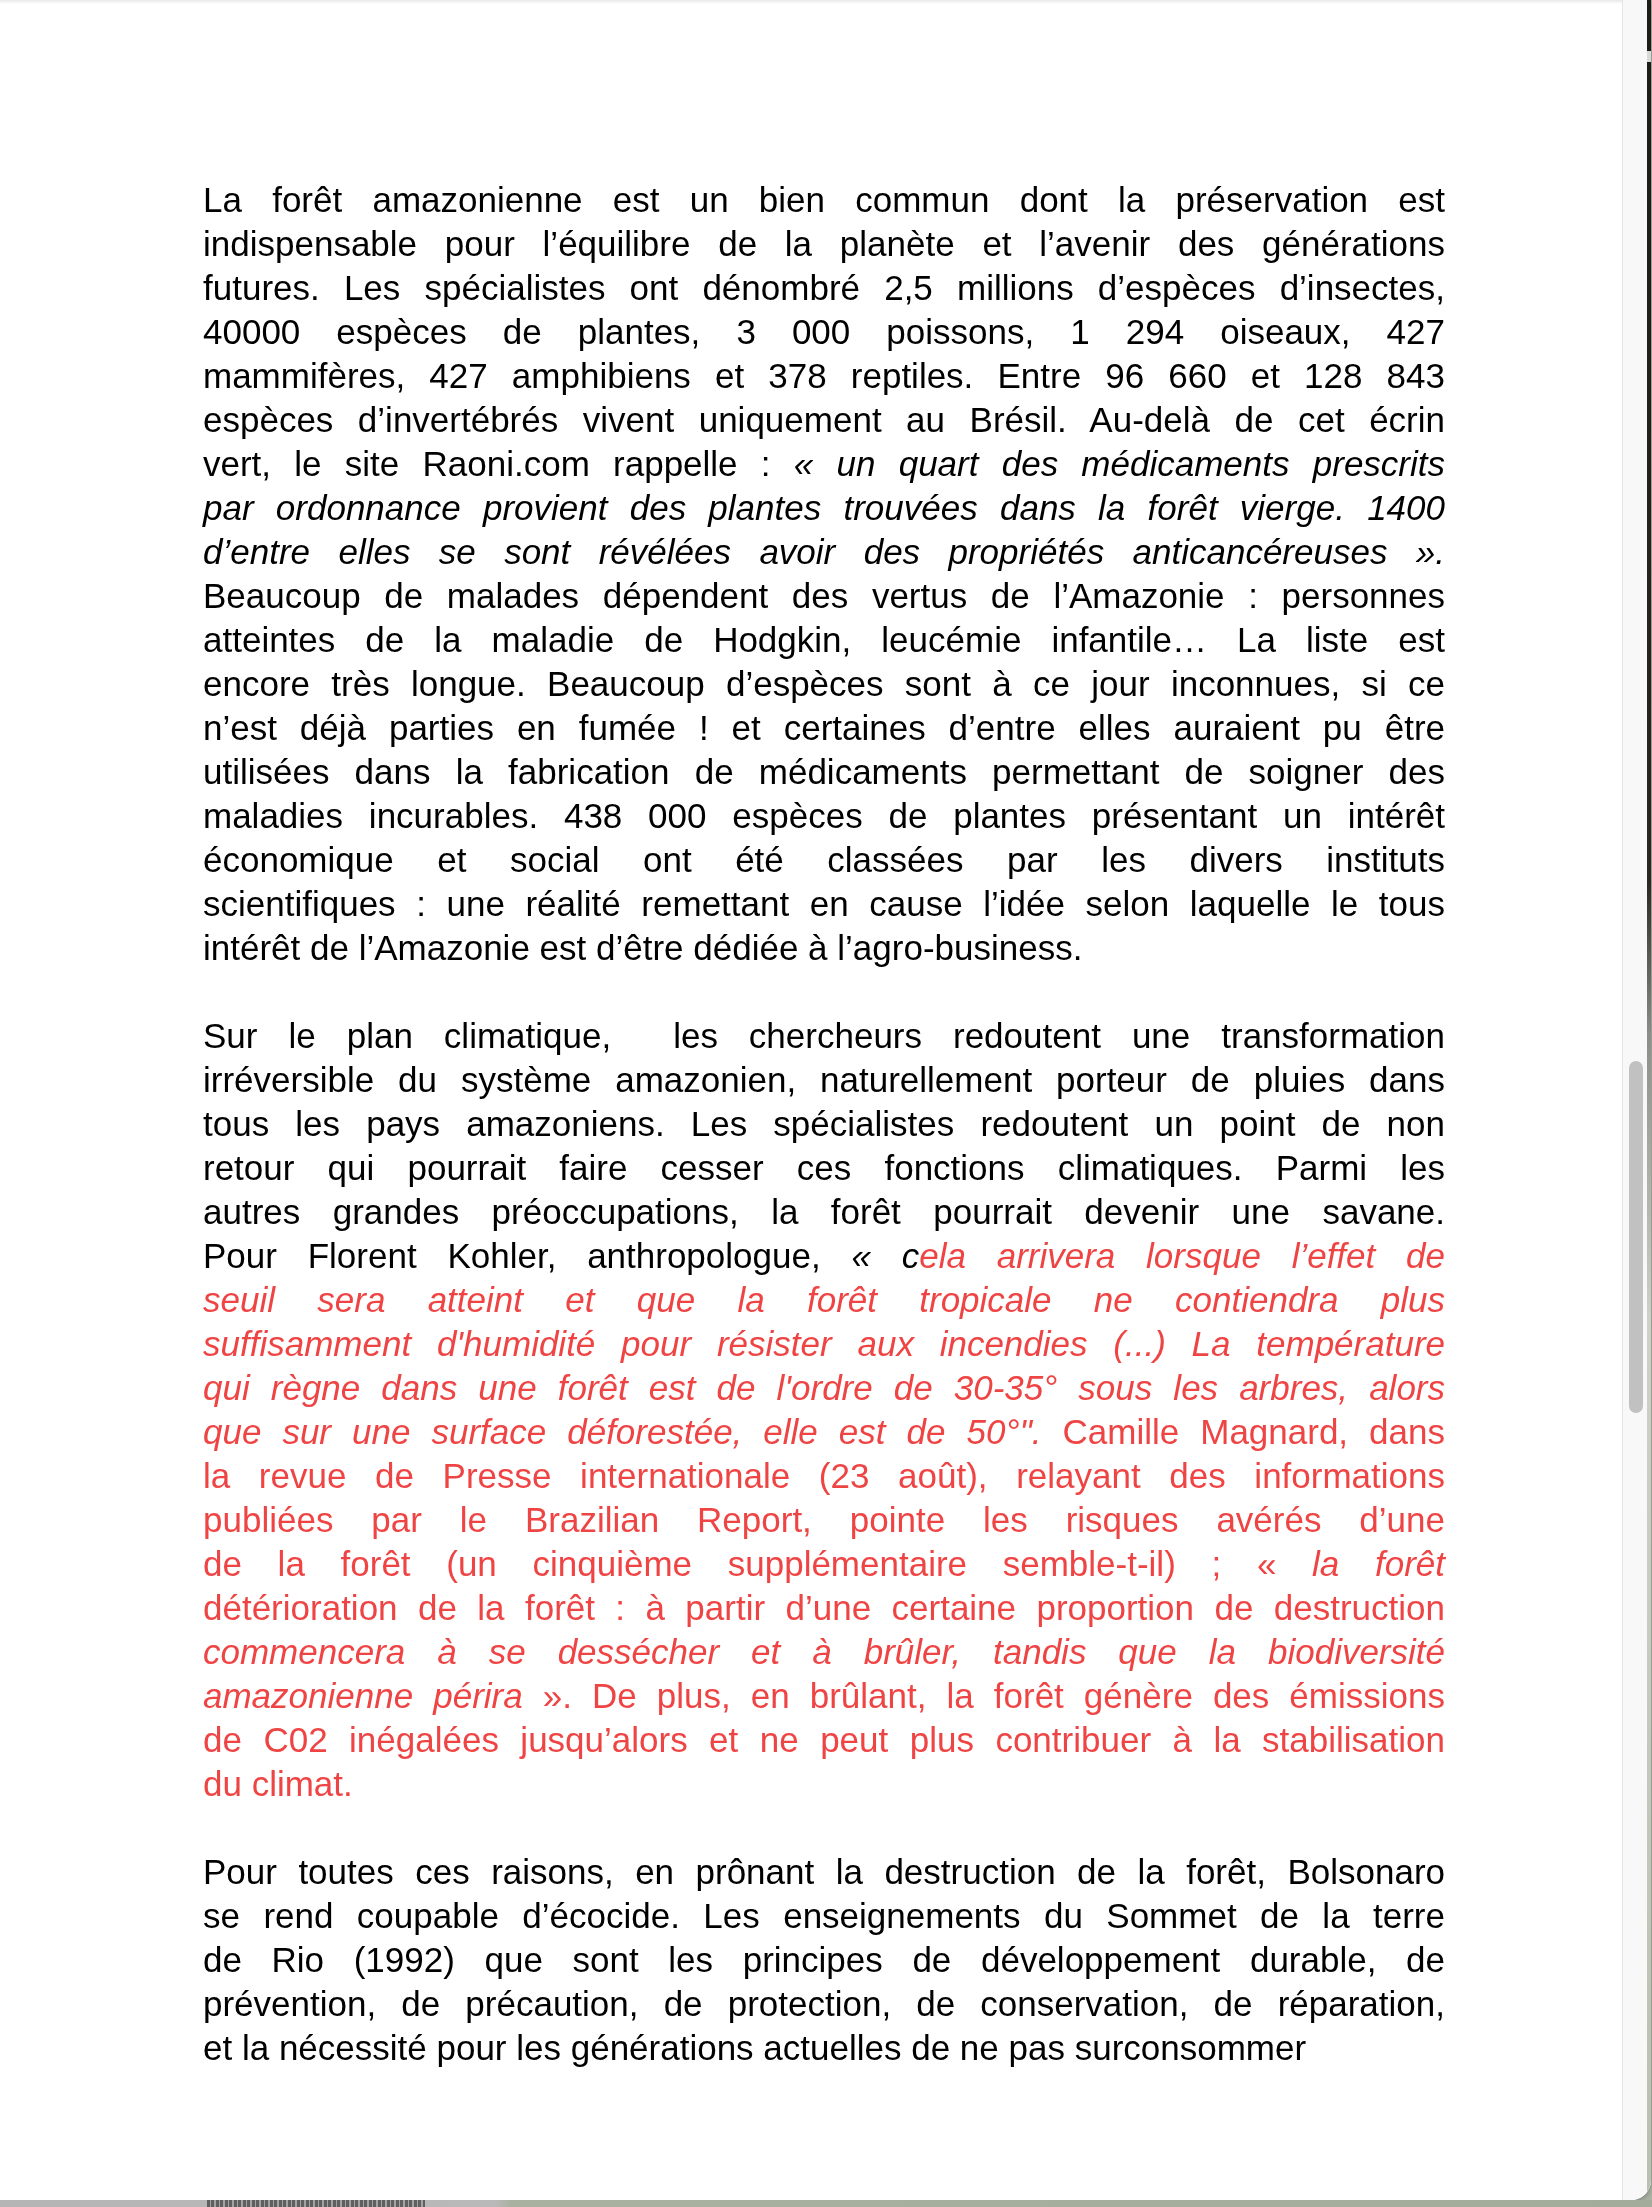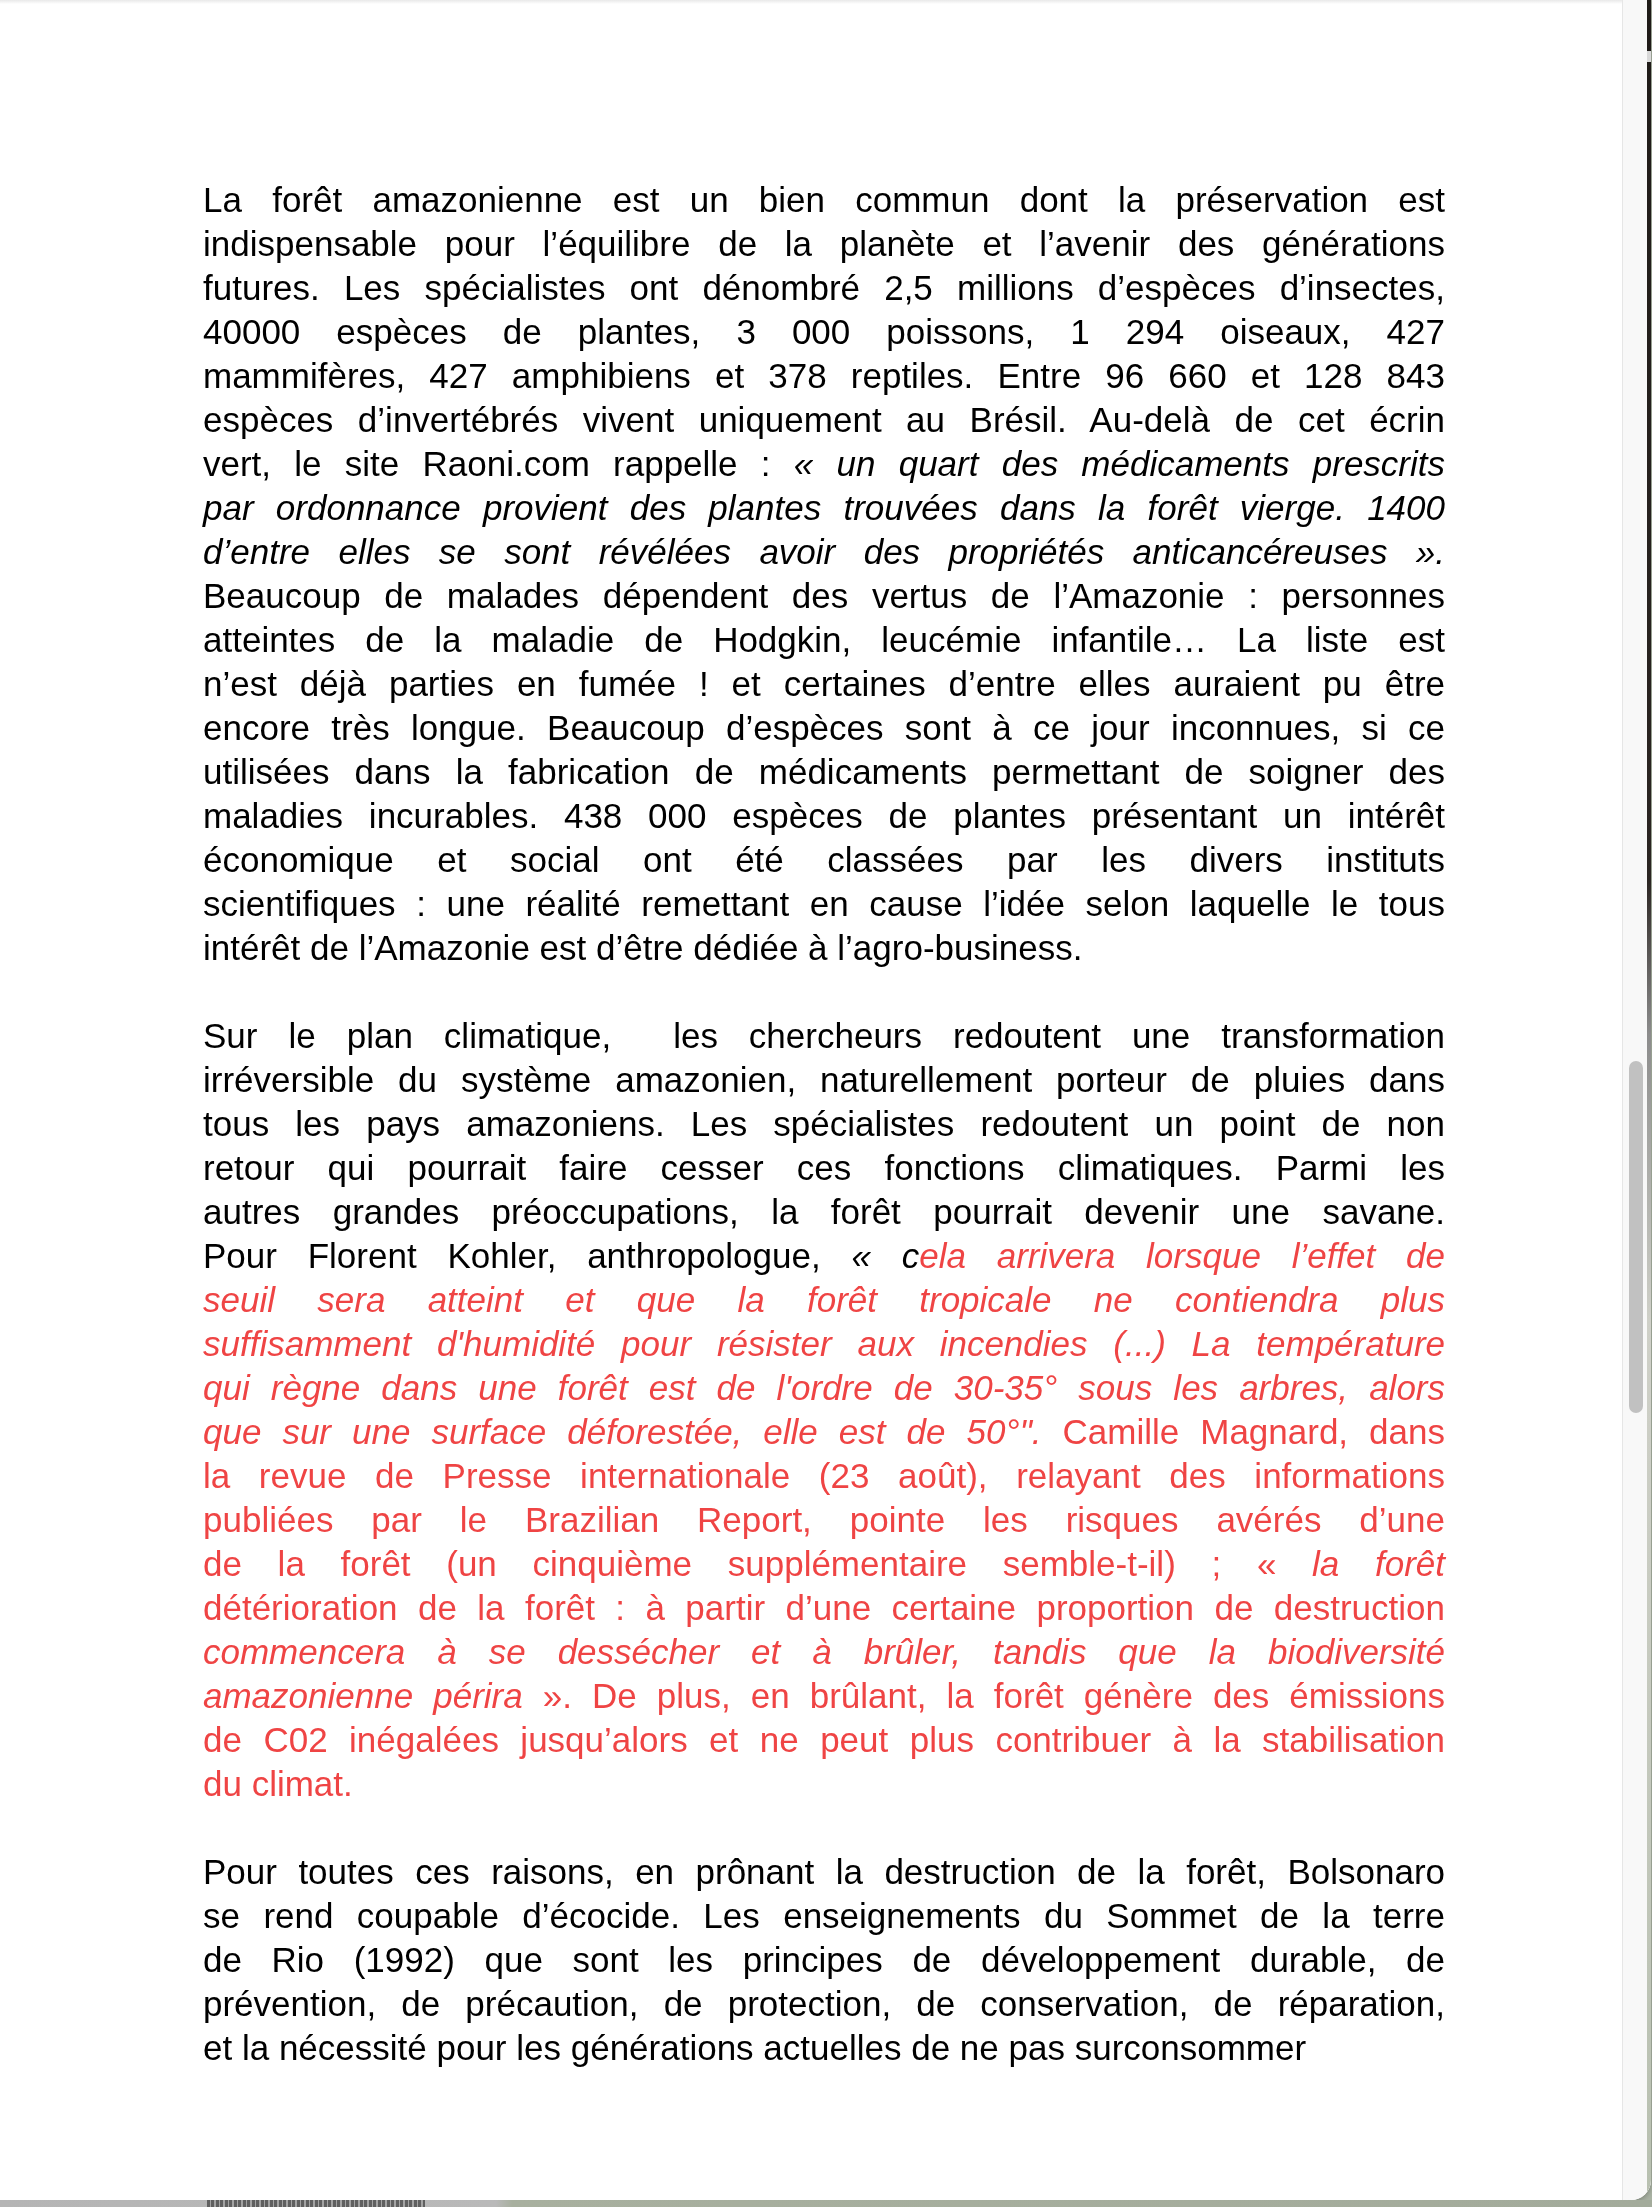--- a/index.html
+++ b/index.html
@@ -118,22 +118,22 @@
         <span class="line"><span>indispensable pour l’équilibre de la planète et l’avenir des générations</span></span>
         <span class="line"><span>futures. Les spécialistes ont dénombré 2,5 millions d’espèces d’insectes,</span></span>
         <span class="line"><span>40000 espèces de plantes, 3 000 poissons, 1 294 oiseaux, 427</span></span>
         <span class="line"><span>mammifères, 427 amphibiens et 378 reptiles. Entre 96 660 et 128 843</span></span>
         <span class="line"><span>espèces d’invertébrés vivent uniquement au Brésil. Au-delà de cet écrin</span></span>
         <span class="line"><span>vert, le site Raoni.com rappelle : </span><span class="it">« un quart des médicaments prescrits</span></span>
         <span class="line"><span class="it">par ordonnance provient des plantes trouvées dans la forêt vierge. 1400</span></span>
         <span class="line"><span class="it">d’entre elles se sont révélées avoir des propriétés anticancéreuses ».</span></span>
         <span class="line"><span>Beaucoup de malades dépendent des vertus de l’Amazonie : personnes</span></span>
         <span class="line"><span>atteintes de la maladie de Hodgkin, leucémie infantile… La liste est</span></span>
+        <span class="line"><span>encore très longue. Beaucoup d’espèces sont à ce jour inconnues, si ce</span></span>
         <span class="line"><span>n’est déjà parties en fumée ! et certaines d’entre elles auraient pu être</span></span>
-        <span class="line"><span>encore très longue. Beaucoup d’espèces sont à ce jour inconnues, si ce</span></span>
         <span class="line"><span>utilisées dans la fabrication de médicaments permettant de soigner des</span></span>
         <span class="line"><span>maladies incurables. 438 000 espèces de plantes présentant un intérêt</span></span>
         <span class="line"><span>économique et social ont été classées par les divers instituts</span></span>
         <span class="line"><span>scientifiques : une réalité remettant en cause l’idée selon laquelle le tous</span></span>
         <span class="line last"><span>intérêt de l’Amazonie est d’être dédiée à l’agro-business.</span></span>
       </p>
     <p class="para">
         <span class="line"><span>Sur le plan climatique,  les chercheurs redoutent une transformation</span></span>
         <span class="line"><span>irréversible du système amazonien, naturellement porteur de pluies dans</span></span>
         <span class="line"><span>tous les pays amazoniens. Les spécialistes redoutent un point de non</span></span>

